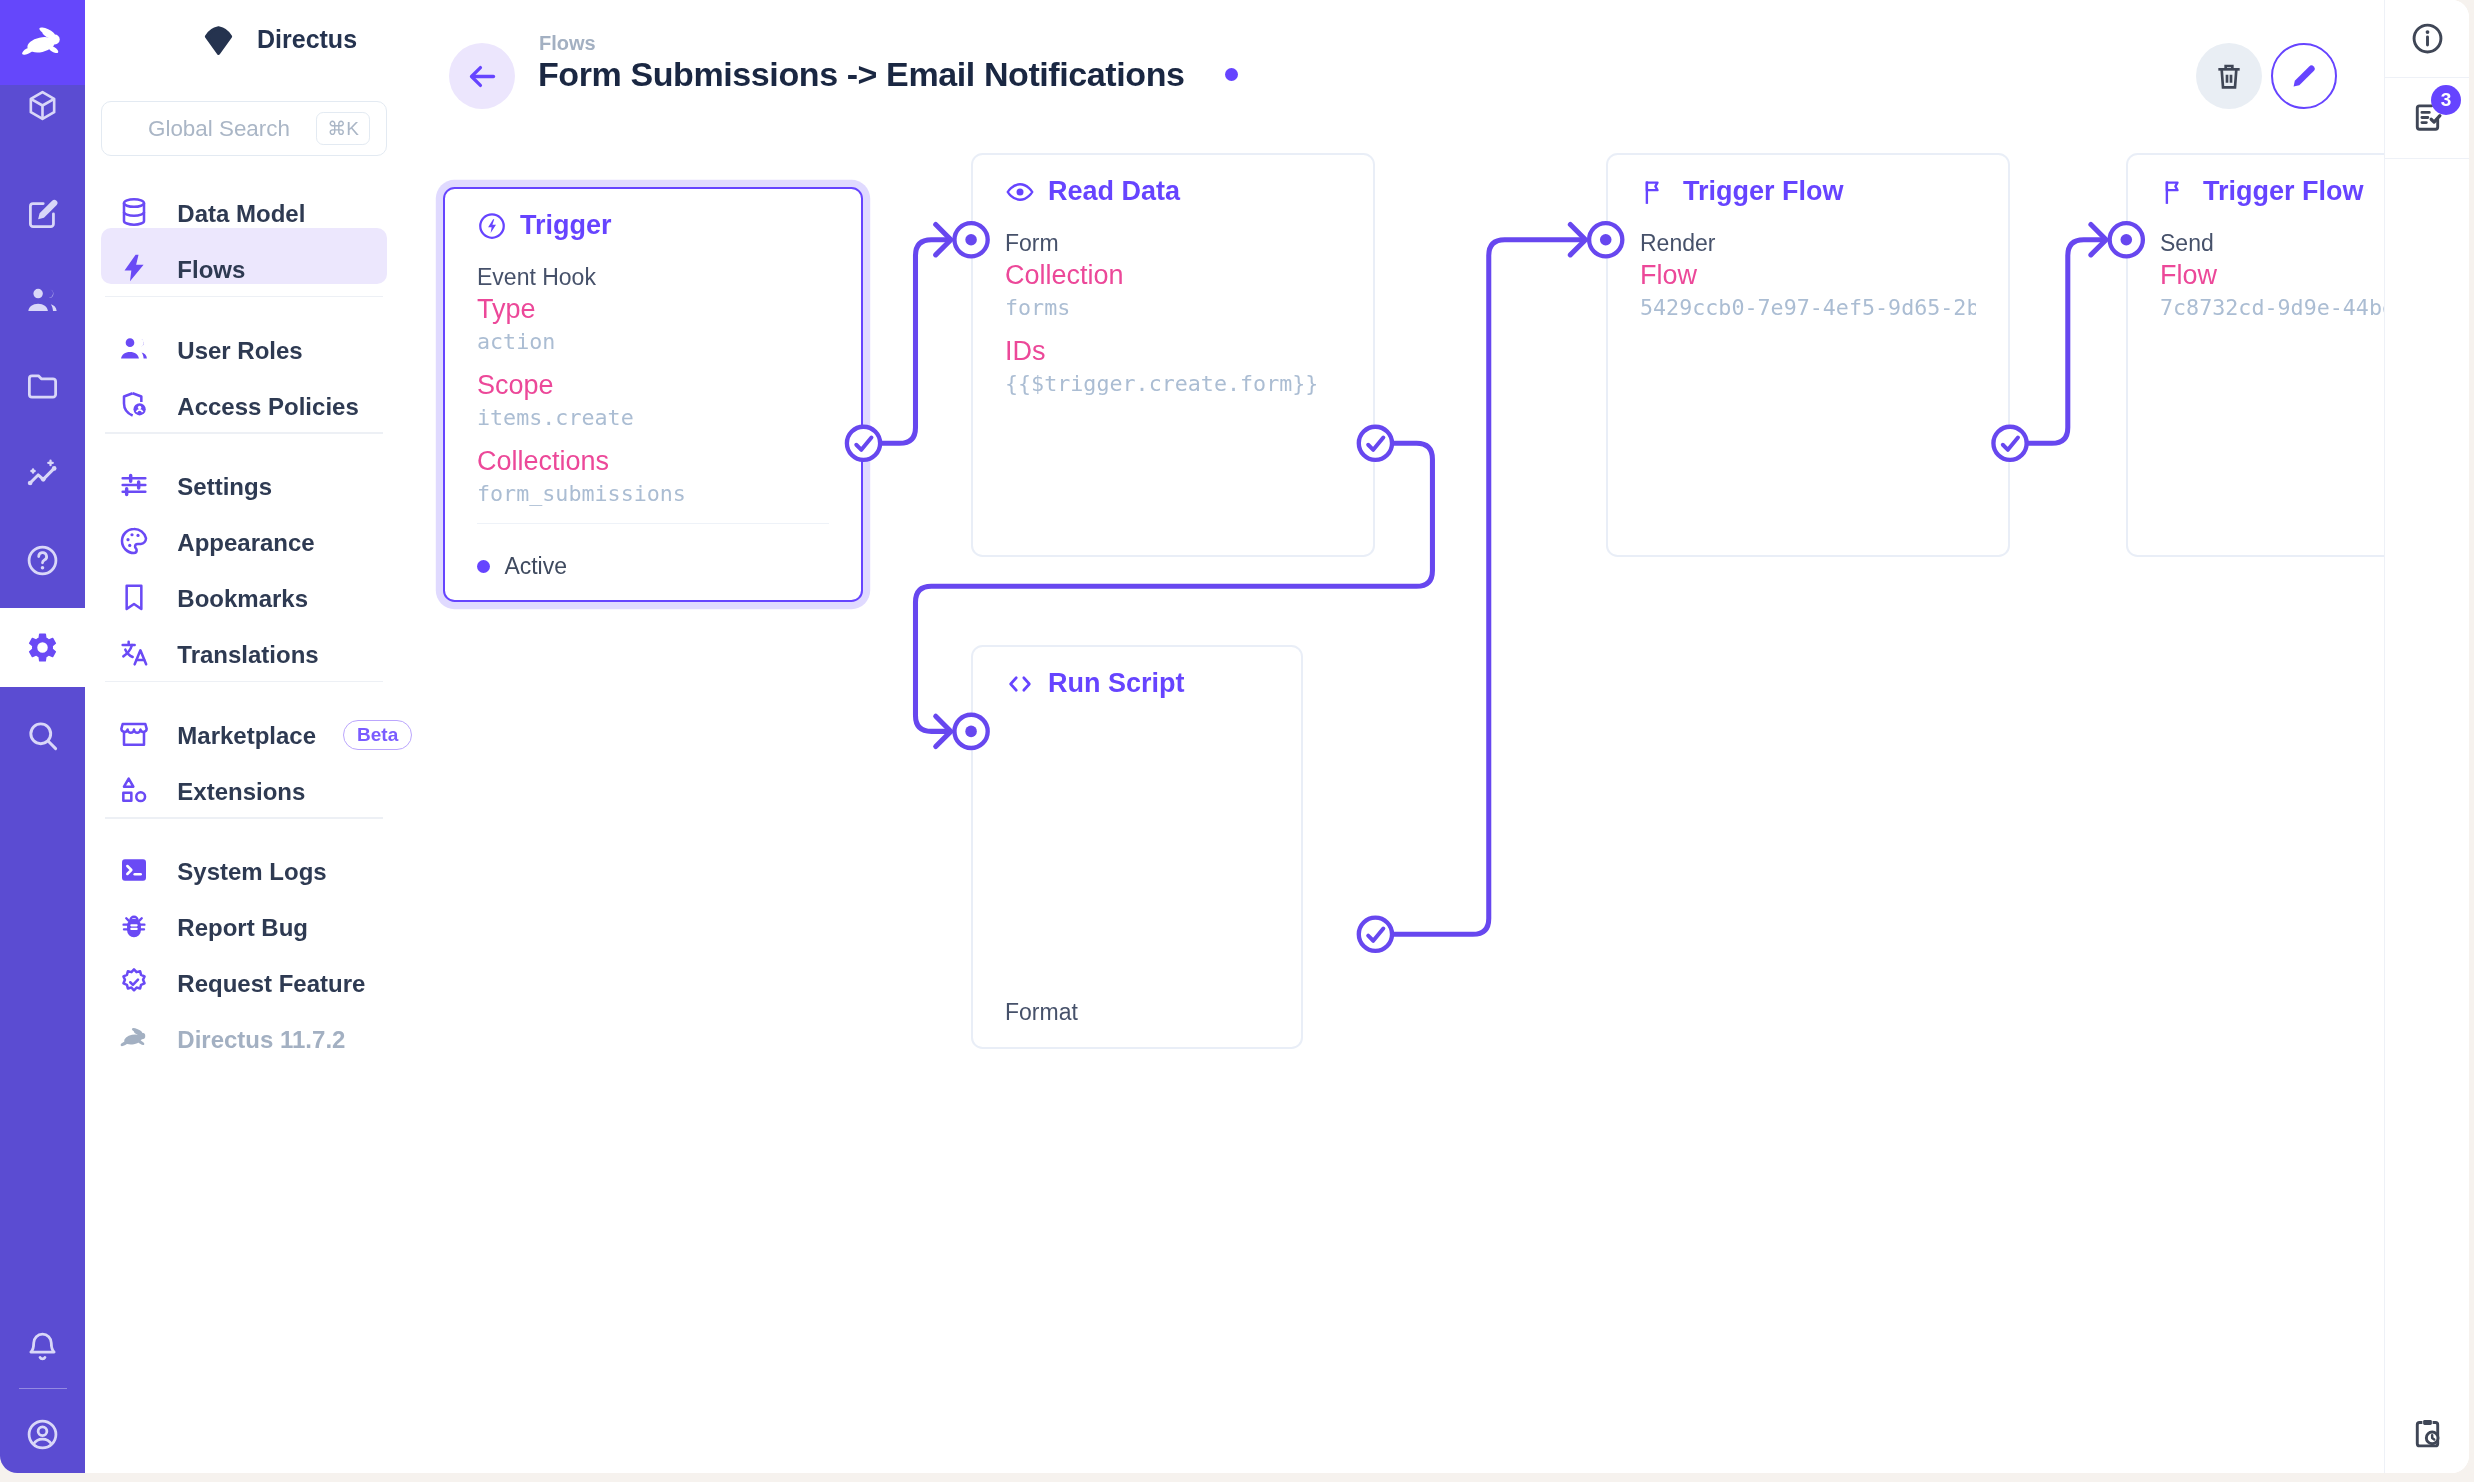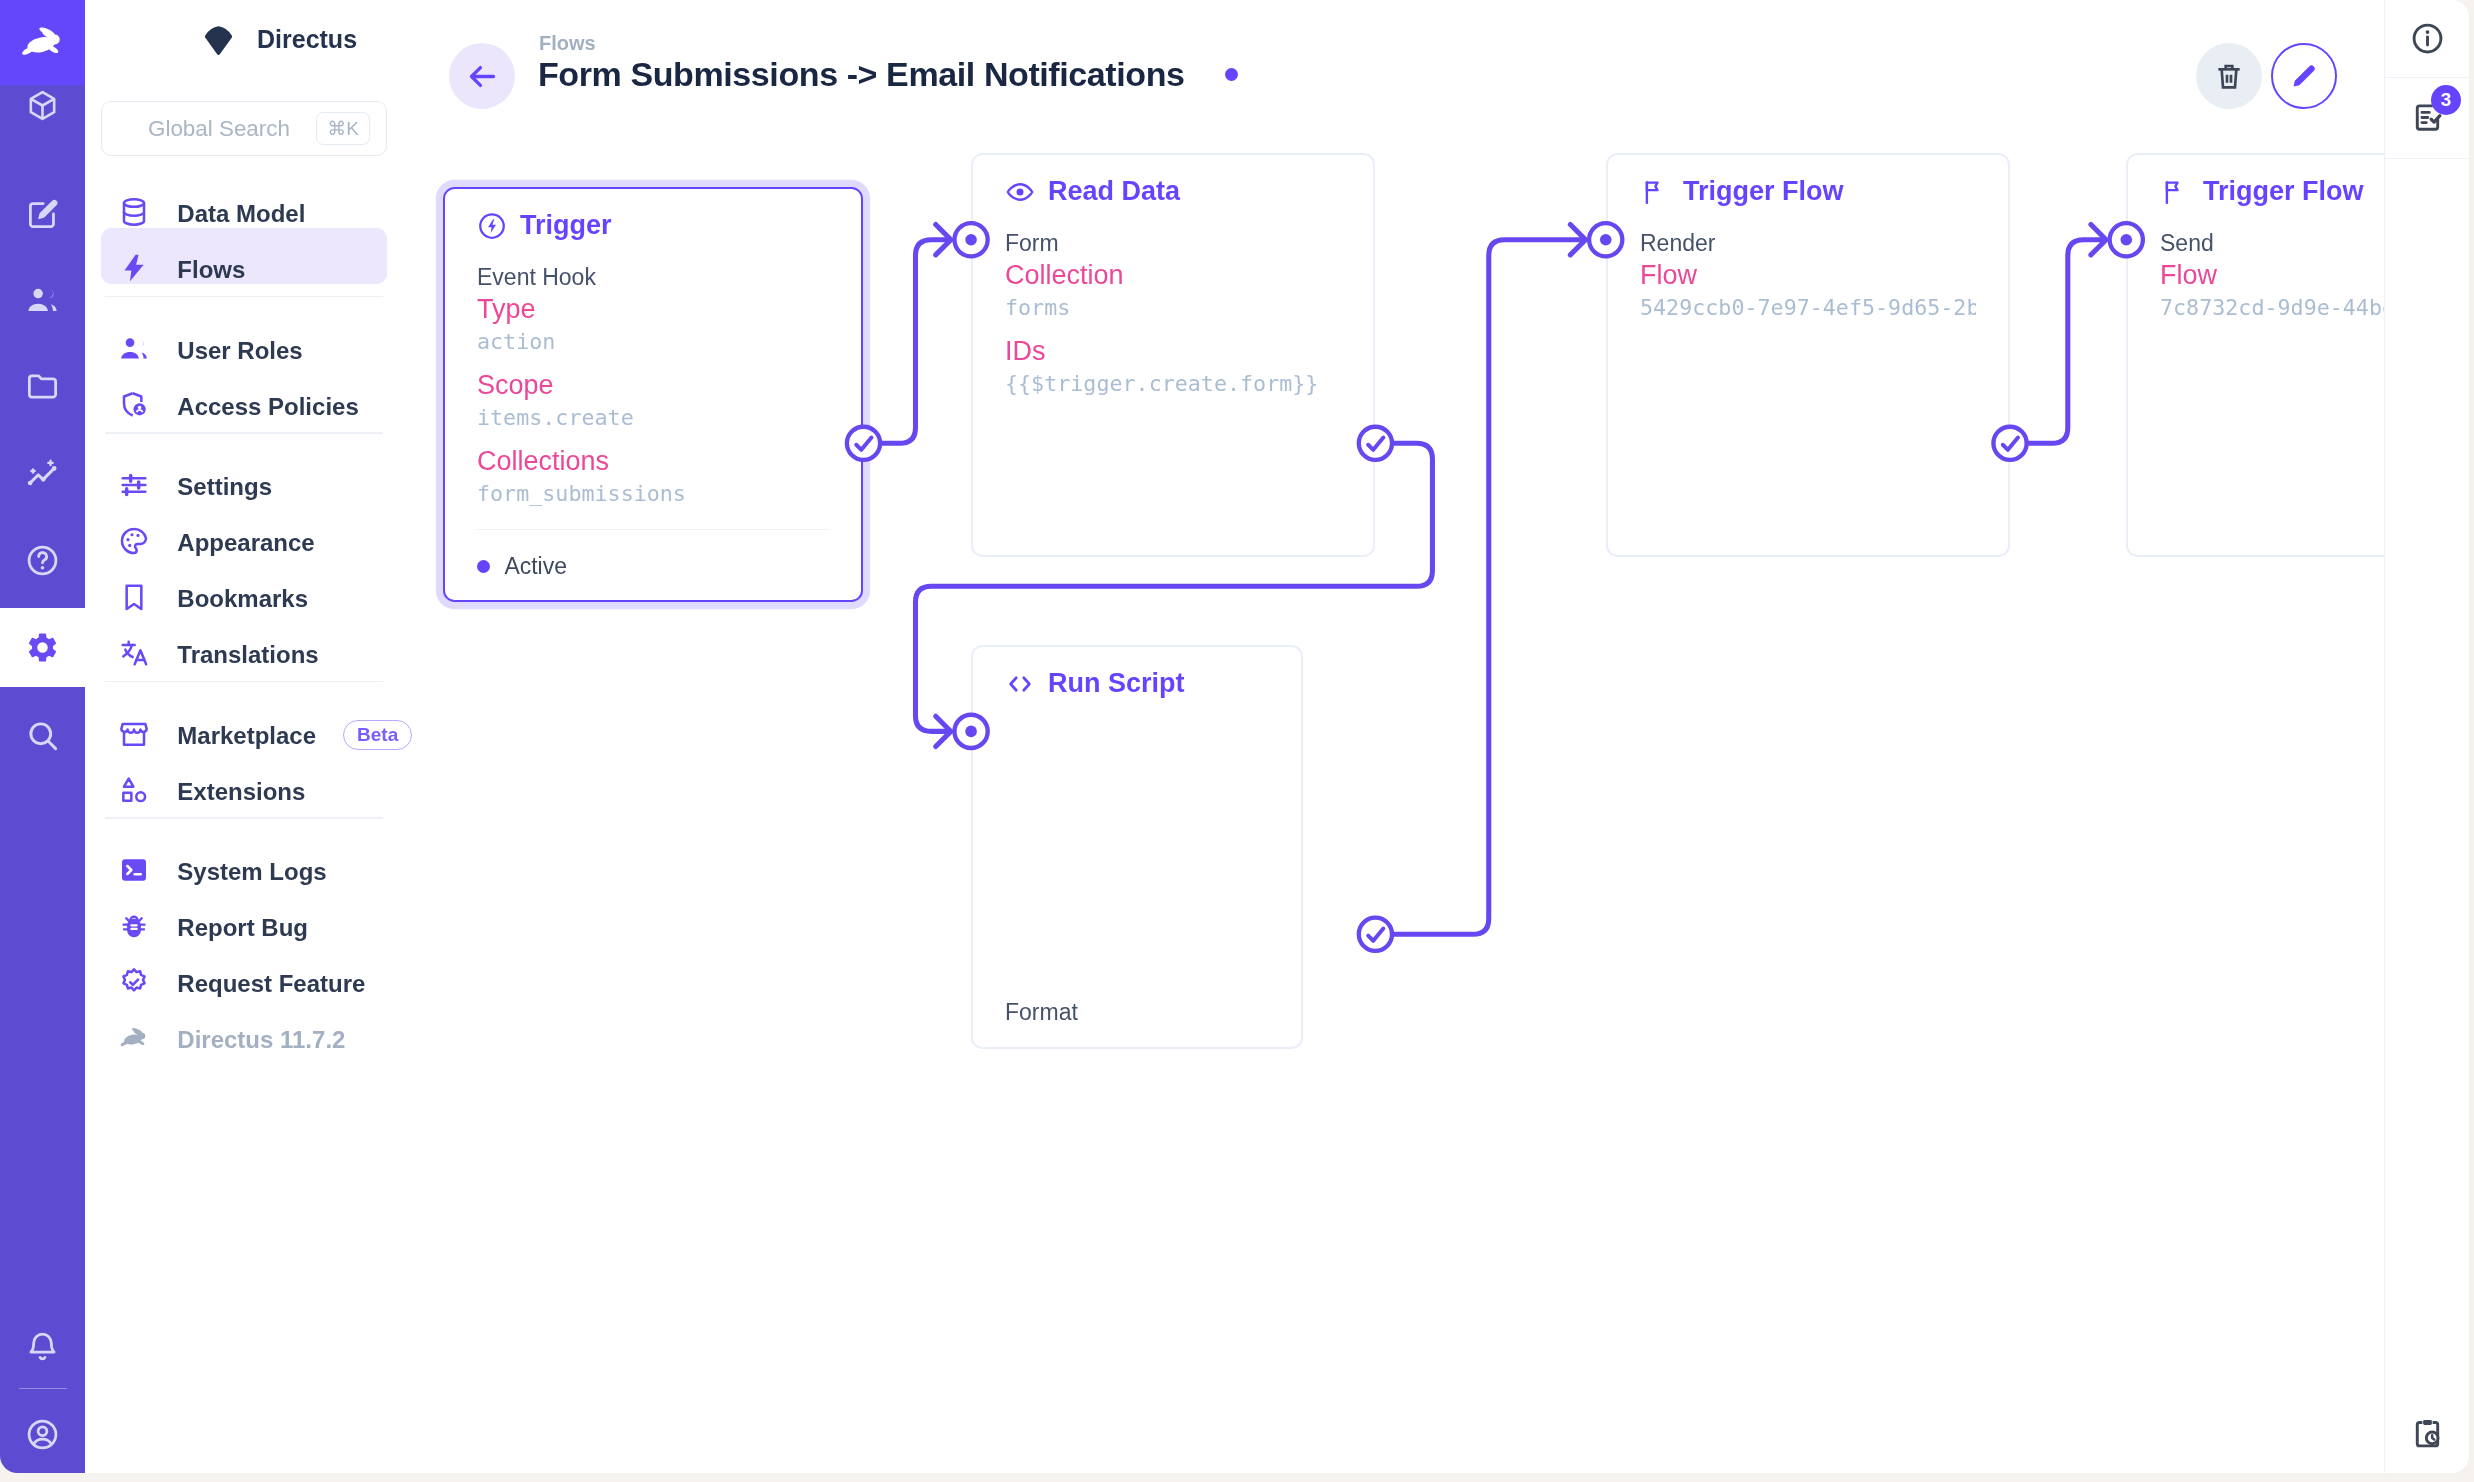--- a/index.html
+++ b/index.html
@@ -59,21 +59,21 @@
   .panel { position:absolute; background:#fff; border:2.2px solid #e9eef7; border-radius:11.6px;
            padding:19px 32px 20px; display:flex; flex-direction:column; }
   .panel.selected { border:2.9px solid #6644ff; box-shadow:0 0 0 7.2px rgba(102,68,255,.20); }
   .p-title { display:flex; align-items:center; gap:13px; color:#6644ff; font-size:27px; font-weight:700; line-height:35px; }
   .p-title svg { width:30px; height:30px; flex:0 0 auto; }
   .p-sub { margin-top:20px; font-size:23px; color:#46516a; line-height:29px; }
   .f-label { margin-top:14.4px; font-size:27px; font-weight:400; color:#ec4899; line-height:29px; }
   .f-label.first { margin-top:2.9px; }
   .f-value { margin-top:3.6px; font-family:"DejaVu Sans Mono", monospace; font-size:21.7px; color:#abbdd3;
              line-height:29px; white-space:nowrap; overflow:hidden; }
-  .p-footer { margin-top:auto; border-top:1.4px solid #eef2f8; padding-top:23px; display:flex; align-items:center; gap:14.4px;
+  .p-footer { margin-top:auto; border-top:1.4px solid #eef2f8; padding-top:29px; display:flex; align-items:center; gap:14.4px;
               font-size:23px; color:#3f4a5f;text-align:center; }
   .p-footer .dot { width:13px; height:13px; border-radius:50%; background:#6644ff; }
 
   
   .rightbar { position:absolute; left:2384px; top:0; width:85px; height:1473px; background:#fff;
               border-left:1.4px solid #eef1f7; z-index:50; }
   .rb-btn { position:absolute; left:0; width:84px; height:77px; display:flex; align-items:center;
             justify-content:center; color:#3f4656; background:transparent; border:none; cursor:pointer; }
   .rb-btn svg { width:35px; height:35px; }
   .rb-sep { position:absolute; left:0; width:84px; height:1.4px; background:#eef1f7; }

